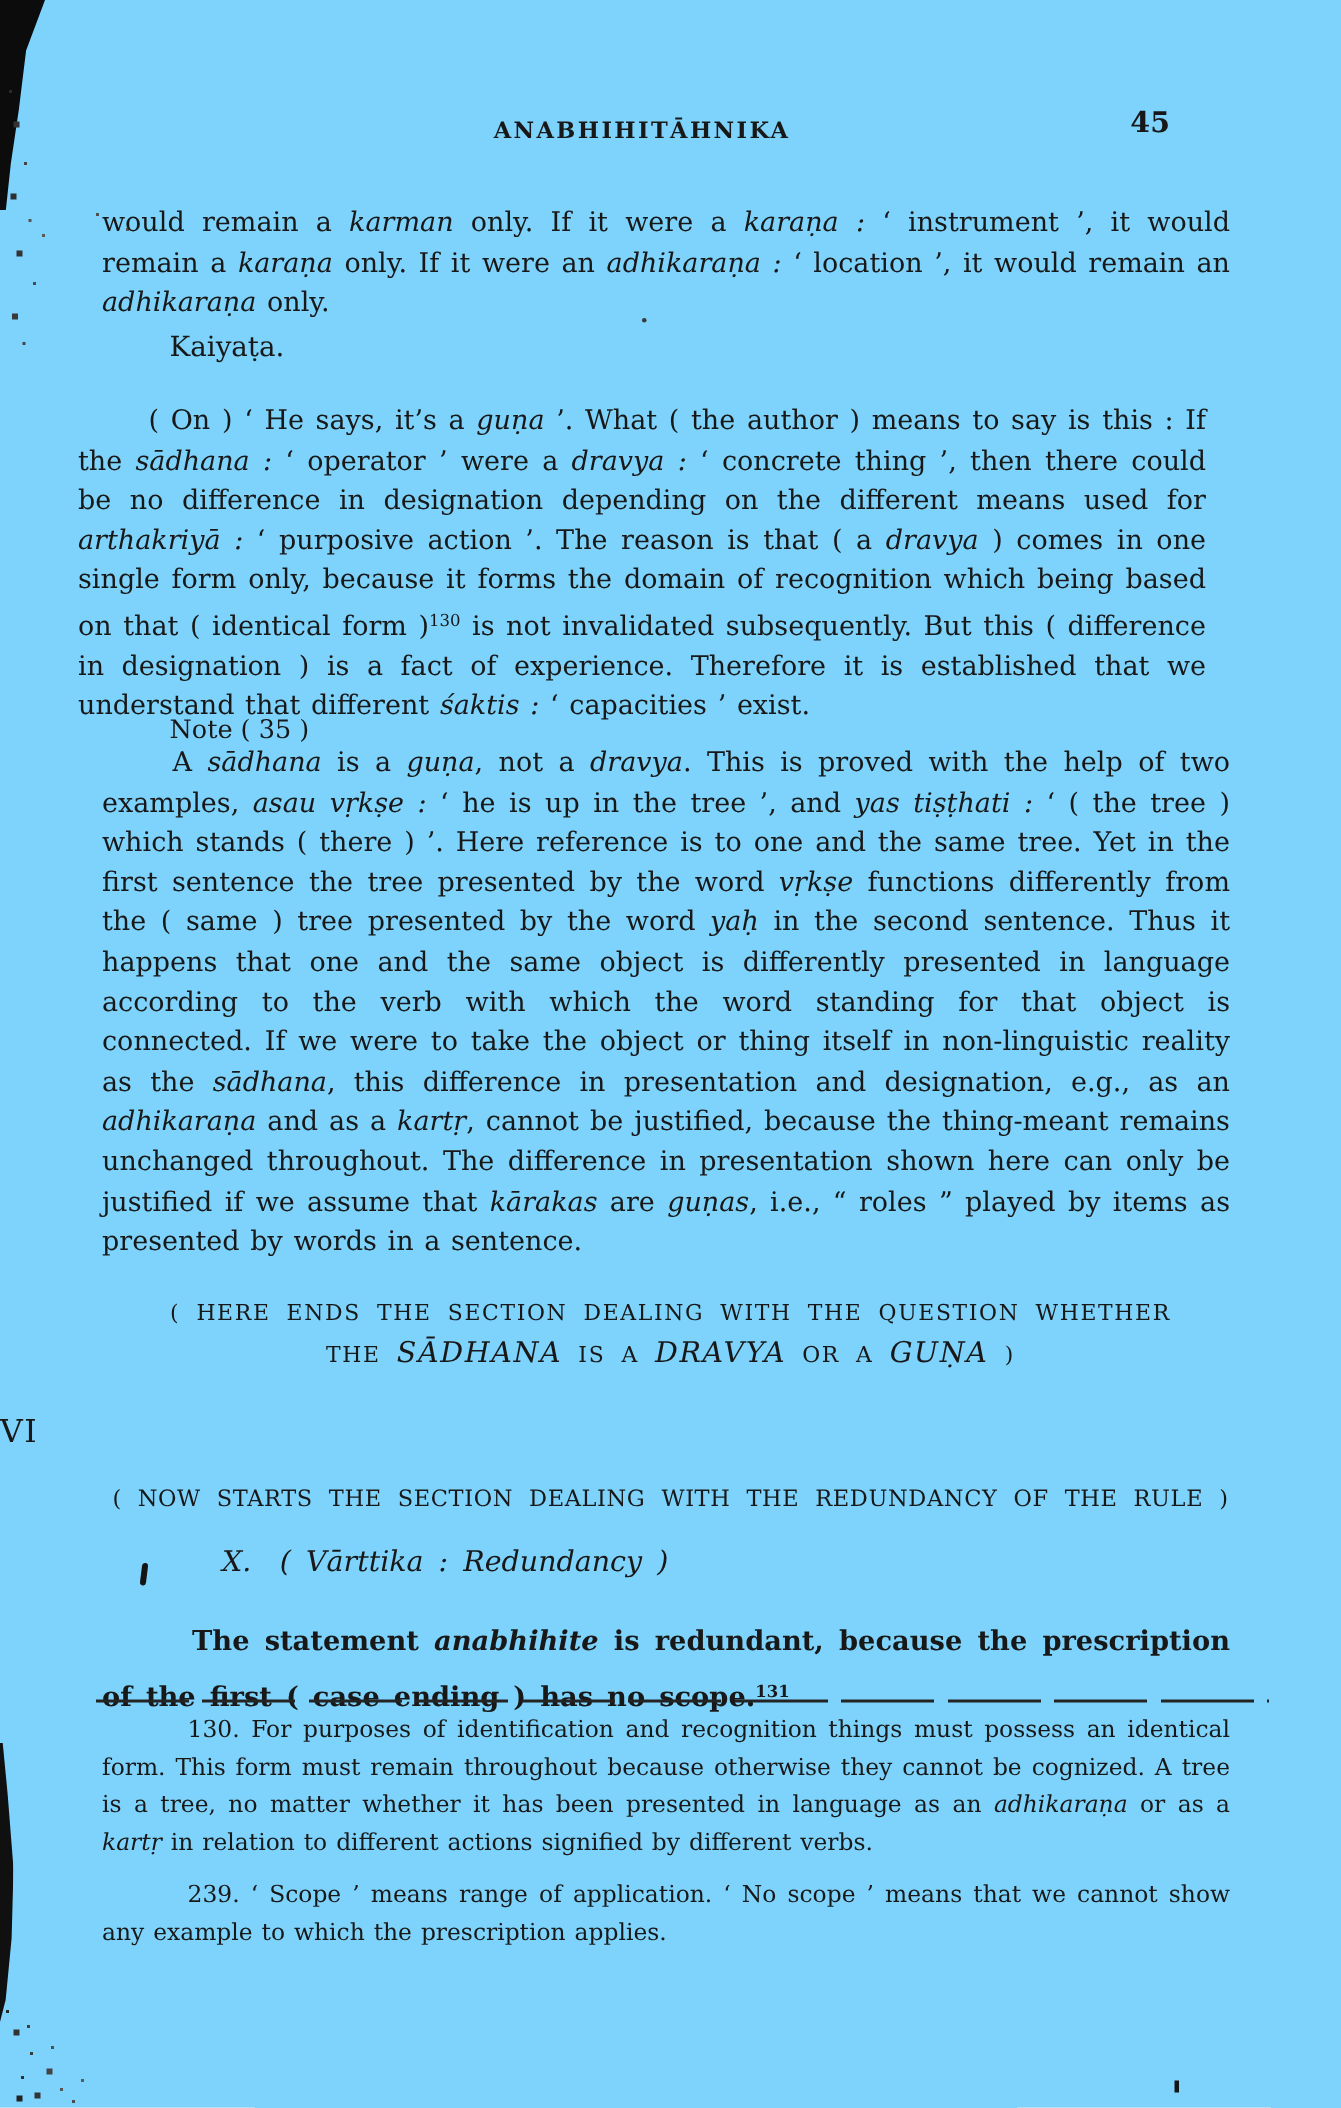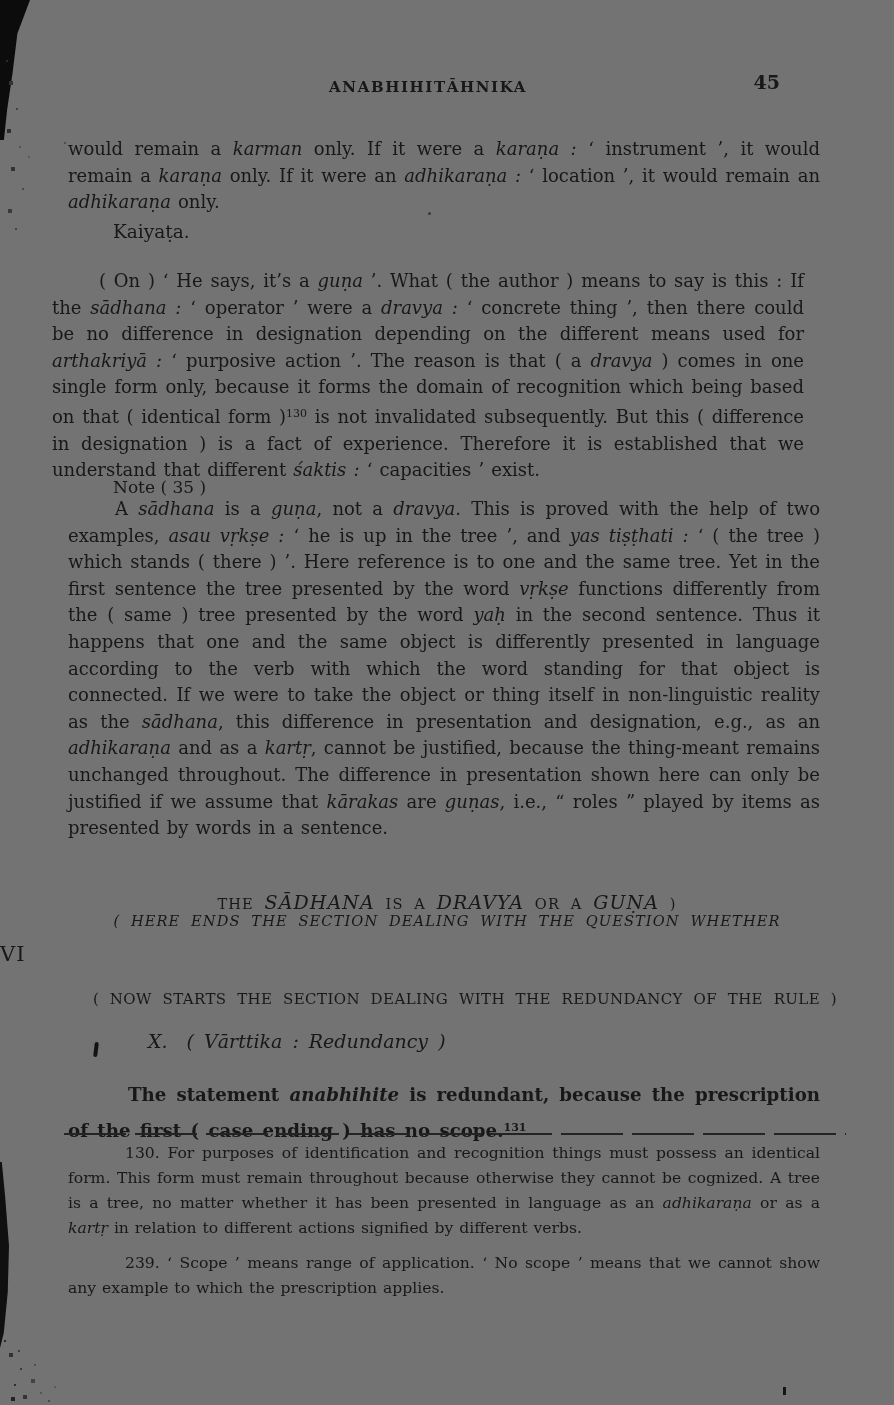--- a/index.html
+++ b/index.html
@@ -1,40 +1,40 @@
 <!DOCTYPE html>
 <html><head>
 <meta charset="utf-8">
 <style>
   html,body{margin:0;padding:0;background:#e8e8e8;}
   .page{
-    position:relative;width:894px;height:1405px;background:#737373;
+    position:relative;width:894px;height:1405px;background:#7dd3fc;
     font-family:"DejaVu Serif","Liberation Serif",serif;color:#181818;
     overflow:hidden;margin:0 auto;
   }
   .abs{position:absolute;}
   .body-text{font-size:18px;line-height:26.6px;text-align:justify;word-spacing:1.4px;}
   .it{font-style:italic;}
   .bd{font-weight:bold;}
   .sp{font-size:11px;vertical-align:6px;letter-spacing:0;}
   .lg{font-size:19px;}
   #running-title{left:0;top:78px;width:856px;text-align:center;font-size:15px;
     letter-spacing:1.6px;font-weight:600;}
   #page-number{right:114px;top:71px;font-size:19px;font-weight:bold;}
   #para-continuation{left:68px;top:118px;width:752px;}
   #kaiyata-heading{left:113px;top:221px;font-size:18.5px;}
   #kaiyata-para{left:52px;top:250px;width:752px;text-indent:47px;}
   #note-heading{left:113px;top:477px;font-size:17px;}
   #note-para{left:68px;top:478px;width:752px;text-indent:47px;}
   #section-end-1,#section-end-2{left:0;width:894px;text-align:center;font-size:14.6px;
     letter-spacing:1.1px;word-spacing:5px;}
-  #section-end-1{top:912px;font-style:italic;}
+  #section-end-1{top:867px;}
   #section-end-2{top:891px;}
   #section-number{left:0;top:942px;width:894px;text-align:left;font-size:21px;letter-spacing:1px;}
-  #section-start{left:57px;top:990px;width:780px;text-align:right;font-size:15px;
+  #section-start{left:57px;top:990px;width:780px;text-align:center;font-size:15px;
     letter-spacing:0.4px;word-spacing:5.5px;white-space:nowrap;}
   #vartika-heading{left:148px;top:1030px;font-size:19px;word-spacing:4px;}
   #vartika-statement{left:68px;top:1060px;width:752px;font-size:18.2px;line-height:33px;
     text-align:justify;text-indent:60px;font-weight:bold;word-spacing:3px;}
   #footnote-divider{left:64px;top:1133px;width:782px;height:2px;
     background:repeating-linear-gradient(90deg,#242424 0 62px,rgba(0,0,0,0) 62px 71px);}
   #footnotes{left:68px;top:1141px;width:752px;font-size:15.6px;line-height:25px;
     text-align:justify;word-spacing:1px;}
   .fn{text-indent:57px;margin:0 0 10px 0;}
   

